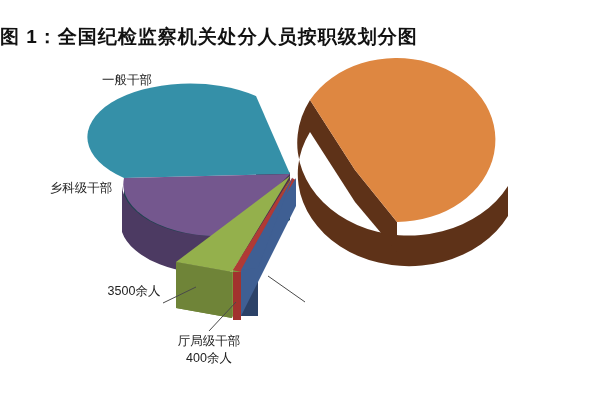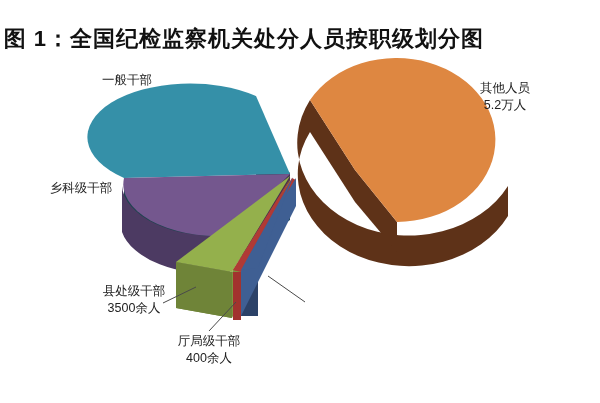--- a/index.html
+++ b/index.html
@@ -5,21 +5,21 @@
   html,body{margin:0;padding:0;}
   body{
     width:600px;height:403px;background:#ffffff;
     font-family:"Liberation Sans","DejaVu Sans",sans-serif;
     overflow:hidden;position:relative;
   }
   #root{position:absolute;inset:0;}
 
   .chart-title{
     position:absolute;left:0;top:24px;width:484px;
-    text-align:right;font-size:22px;font-weight:bold;
+    text-align:left;font-size:19px;font-weight:bold;
     color:#111111;letter-spacing:1px;white-space:nowrap;
   }
 
   svg#pie{position:absolute;left:0;top:0;width:600px;height:403px;}
 
   .lbl{
     position:absolute;text-align:center;color:#222222;
     font-size:12.5px;line-height:17px;white-space:nowrap;
   }
   .lbl .l1{display:block;}
@@ -100,30 +100,25 @@
 
   <div class="lbl lbl-general">
     <span class="l1">一般干部</span>
   </div>
 
   <div class="lbl lbl-township">
     <span class="l1">乡科级干部</span>
   </div>
 
   <div class="lbl lbl-county">
-    <span class="l1">县处级干部</span>
     <span class="l2">3500余人</span>
   </div>
 
   <div class="lbl lbl-bureau">
     <span class="l1">厅局级干部</span>
     <span class="l2">400余人</span>
   </div>
 
   <div class="lbl lbl-province">
   </div>
 
-  <div class="lbl lbl-other">
-    <span class="l1">其他人员</span>
-    <span class="l2">5.2万人</span>
-  </div>
 
 </div>
 
 </body></html>

